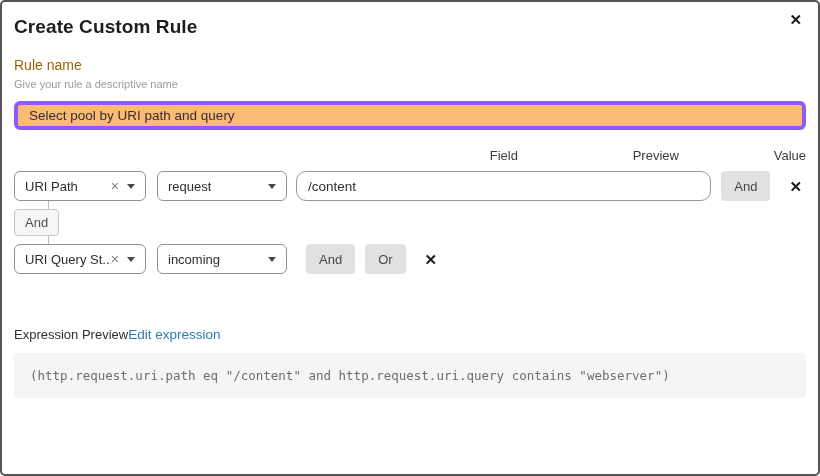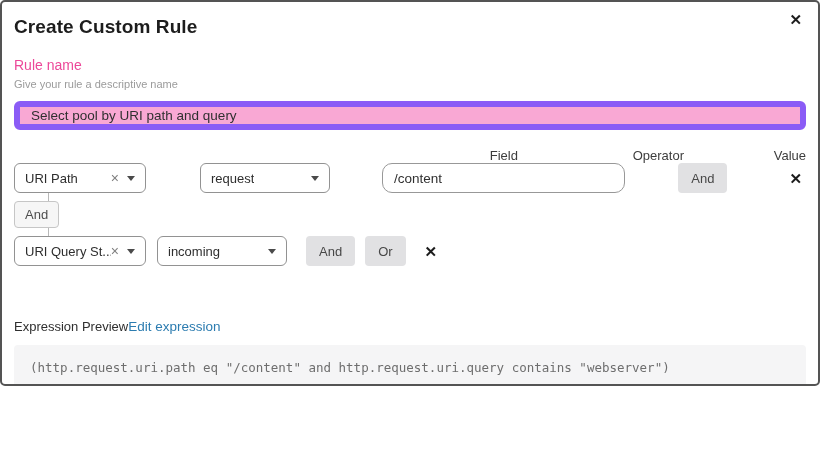--- a/index.html
+++ b/index.html
@@ -4,21 +4,21 @@
 <style>
   * { box-sizing: border-box; margin: 0; padding: 0; }
   html, body { background: #ffffff; }
   body {
     font-family: "Liberation Sans", sans-serif;
     width: 820px; height: 476px;
     color: #2b2b2b;
   }
   .dialog {
     position: relative;
-    width: 820px; height: 386px;
+    width: 820px; height: 476px;
     background: #ffffff;
     border: 2px solid #545454;
     border-radius: 5px;
     padding: 12px 12px 0 12px;
     overflow: hidden;
   }
   .dialog-title {
     font-size: 19px;
     font-weight: 700;
     color: #1d1d1d;
@@ -31,40 +31,40 @@
     font-size: 15px;
     font-weight: 700;
     color: #1d1d1d;
     cursor: pointer;
     line-height: 1;
     padding: 2px;
   }
   
   .field-label {
     font-size: 14px;
-    color: #ec4899;
+    color: #a16207;
     margin-top: 19px;
   }
   .helper-text {
     font-size: 11px;
     color: #9b9b9b;
     margin-top: 5px;
   }
   .text-input {
     display: block;
     width: 100%;
     height: 29px;
     margin-top: 11px;
-    border: 6px solid #8b5cf6;
+    border: 4px solid #8b5cf6;
     border-radius: 6px;
     padding: 0 11px;
     font-family: "Liberation Sans", sans-serif;
     font-size: 13.5px;
     color: #303030;
-    background: #f9a8d4;
+    background: #fdba74;
     outline: none;
   }
   
   .match-heading {
     font-size: 14.5px;
     font-weight: 700;
     color: #1f1f1f;
     margin-top: 46px;
   }
   .col-labels {
@@ -205,25 +205,25 @@
   <div class="dialog-title">Create Custom Rule</div>
   <div class="close-btn">✕</div>
 
   <div class="field-label">Rule name</div>
   <div class="helper-text">Give your rule a descriptive name</div>
   <input class="text-input" type="text" value="Select pool by URI path and query" style="">
 
 
   <div class="col-labels">
     <div class="c1">Field</div>
-    <div class="c2">Operator</div>
+    <div class="c2">Preview</div>
     <div class="c3">Value</div>
   </div>
 
-  <div class="cond-row" style="margin-top:0;gap:43px;">
+  <div class="cond-row" style="margin-top:8px;">
     <div class="select-box select-field">
       <span class="select-text">URI Path</span>
       <span class="spacer"></span>
       <span class="clear-x">×</span>
       <span class="caret"></span>
     </div>
     <div class="select-box select-operator">
       <span class="select-text">request</span>
       <span class="spacer"></span>
       <span class="caret"></span>

